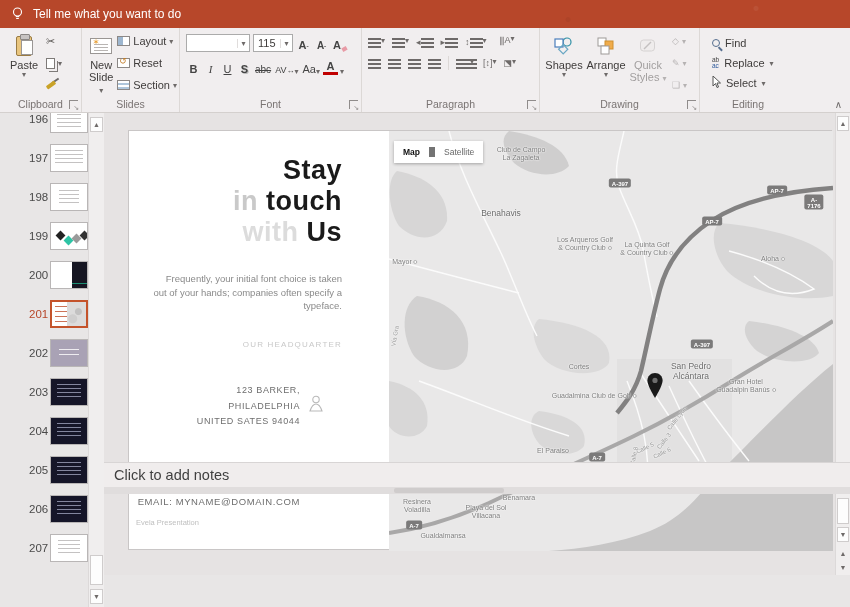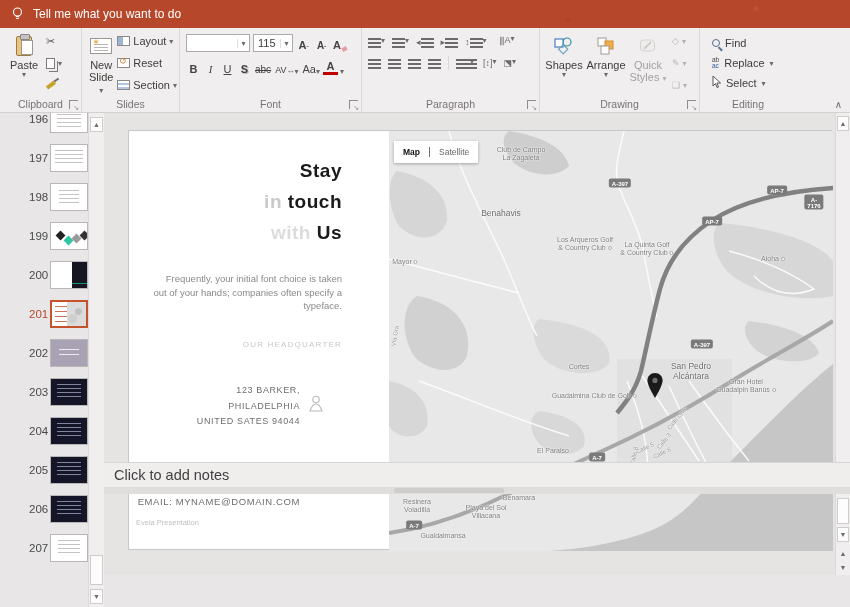--- a/index.html
+++ b/index.html
@@ -90,41 +90,41 @@
   .vscroll { width:16px; background:#F0EEEE; border-left:1px solid #DCD9D9; position:relative; height:494px; }
   .sbtn { position:absolute; left:1px; width:13px; height:15px; background:#FDFDFD; border:1px solid #CFCCCC; color:#6E6A69; font-size:7px; display:flex; align-items:center; justify-content:center; }
   .sthumb { position:absolute; left:1px; width:13px; background:#FDFDFD; border:1px solid #CFCCCC; }
 
   
   .canvas-area { position:relative; width:731px; height:462px; background:#E6E3E3; }
   .slide { position:absolute; left:24px; top:17px; width:704px; height:420px; background:#fff; border:1px solid #C9C6C6; }
 
   
   .slide-text { position:absolute; left:0; top:0; width:260px; height:420px; }
-  .slide-title { position:absolute; top:24px; right:47px; text-align:right; font-size:19px; line-height:31px; font-weight:bold; color:#1A1A1A; letter-spacing:.5px; }
+  .slide-title { position:absolute; top:24px; right:47px; text-align:right; font-size:27px; line-height:31px; font-weight:bold; color:#1A1A1A; letter-spacing:.5px; }
   .slide-title .g1 { color:#C9C9C9; font-weight:bold; }
   .slide-title .g2 { color:#DCDCDC; font-weight:bold; }
   .slide-body { position:absolute; top:141px; right:47px; width:190px; text-align:right; font-size:9.5px; line-height:13.5px; color:#8A8A8A; }
   .hq-label { position:absolute; top:209px; right:47px; font-size:8px; letter-spacing:1.2px; color:#C8C8C8; }
   .addr-row { position:absolute; right:63px; display:flex; align-items:center; }
   .addr-row .txt { text-align:right; font-size:9px; line-height:15.5px; letter-spacing:.6px; color:#6E6E6E; }
   .addr-row .sideic { width:20px; margin-left:6px; color:#B9B9B9; }
   .slide-footer { position:absolute; left:7px; top:387px; font-size:7.5px; color:#BFBFBF; }
 
   
   .map { position:absolute; left:260px; top:0; width:444px; height:420px; background:#E9E8E8; overflow:hidden; }
   .map svg.base { position:absolute; left:0; top:0; }
   .map-label { position:absolute; transform:translate(-50%,-50%); white-space:pre-line; text-align:center; color:#7E7E7E; font-size:7px; line-height:8px; text-shadow:0 0 2px #fff,0 0 2px #fff; }
   .map-label.big { font-size:8.5px; line-height:10px; color:#6A6A6A; }
   .map-label.b { background:#7B7A7A; color:#fff; font-size:6px; line-height:6px; padding:1.5px 3px; border-radius:2px; text-shadow:none; font-weight:bold; }
   .map-label.s { font-size:6px; color:#9A9A9A; }
   .map-label .dot { display:inline-block; width:4px; height:4px; border:1px solid #AFAFAF; background:#fff; border-radius:50%; margin-left:2px; vertical-align:middle; }
   .map-ctl { position:absolute; left:5px; top:10px; background:#fff; box-shadow:0 1px 3px rgba(0,0,0,.3); display:flex; height:22px; align-items:center; font-size:8.5px; z-index:5; }
   .map-ctl .m { padding:0 9px; font-weight:bold; color:#111; }
-  .map-ctl .sat { padding:0 9px; color:#666; border-left:1px solid #737373; }
+  .map-ctl .sat { padding:0 9px; color:#666; border-left:6px solid #737373; }
   .pin { position:absolute; left:258px; top:242px; z-index:4; }
 
   
   .right-scroll { position:relative; width:15px; height:462px; background:#F0EEEE; border-left:1px solid #DCD9D9; }
   .right-scroll .sbtn { width:12px; }
 
   
   .notes { position:absolute; left:104px; top:462px; width:746px; height:25px; background:#F0EDED; border-top:1px solid #D8D5D5; display:flex; align-items:center; }
   .notes .ph { font-size:14.5px; color:#3F3F3F; padding-left:10px; }
   .bottom-strip { position:absolute; left:104px; top:487px; width:746px; height:7px; background:#E0DDDD; }

